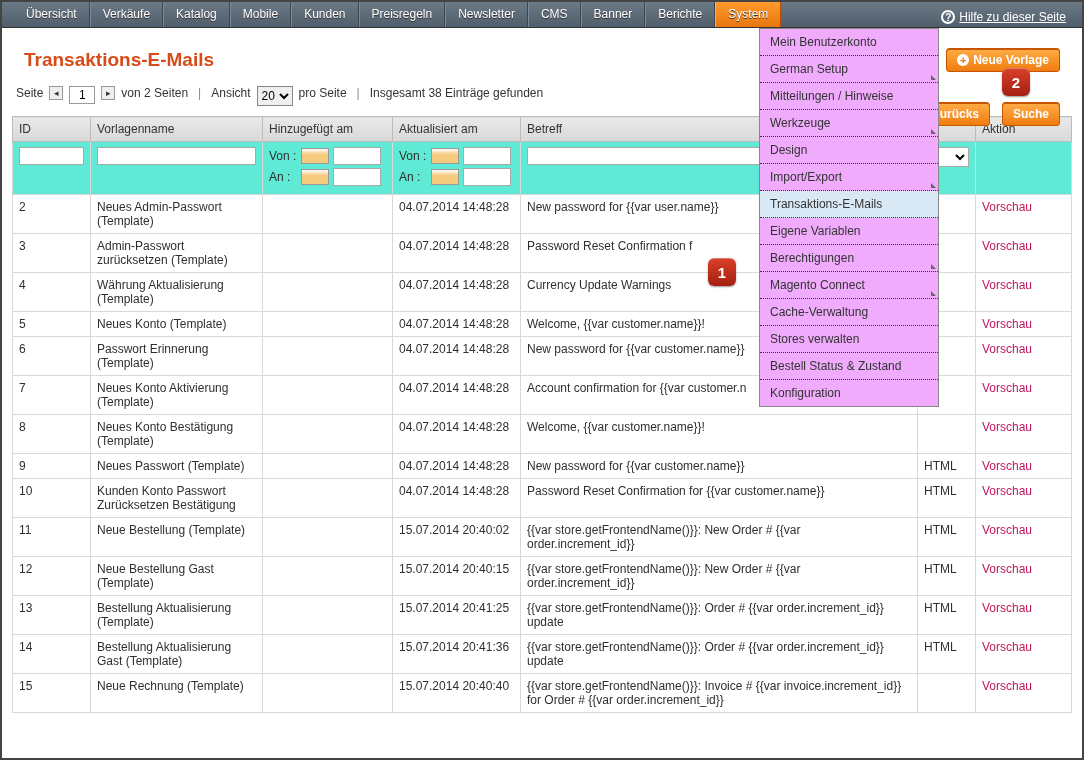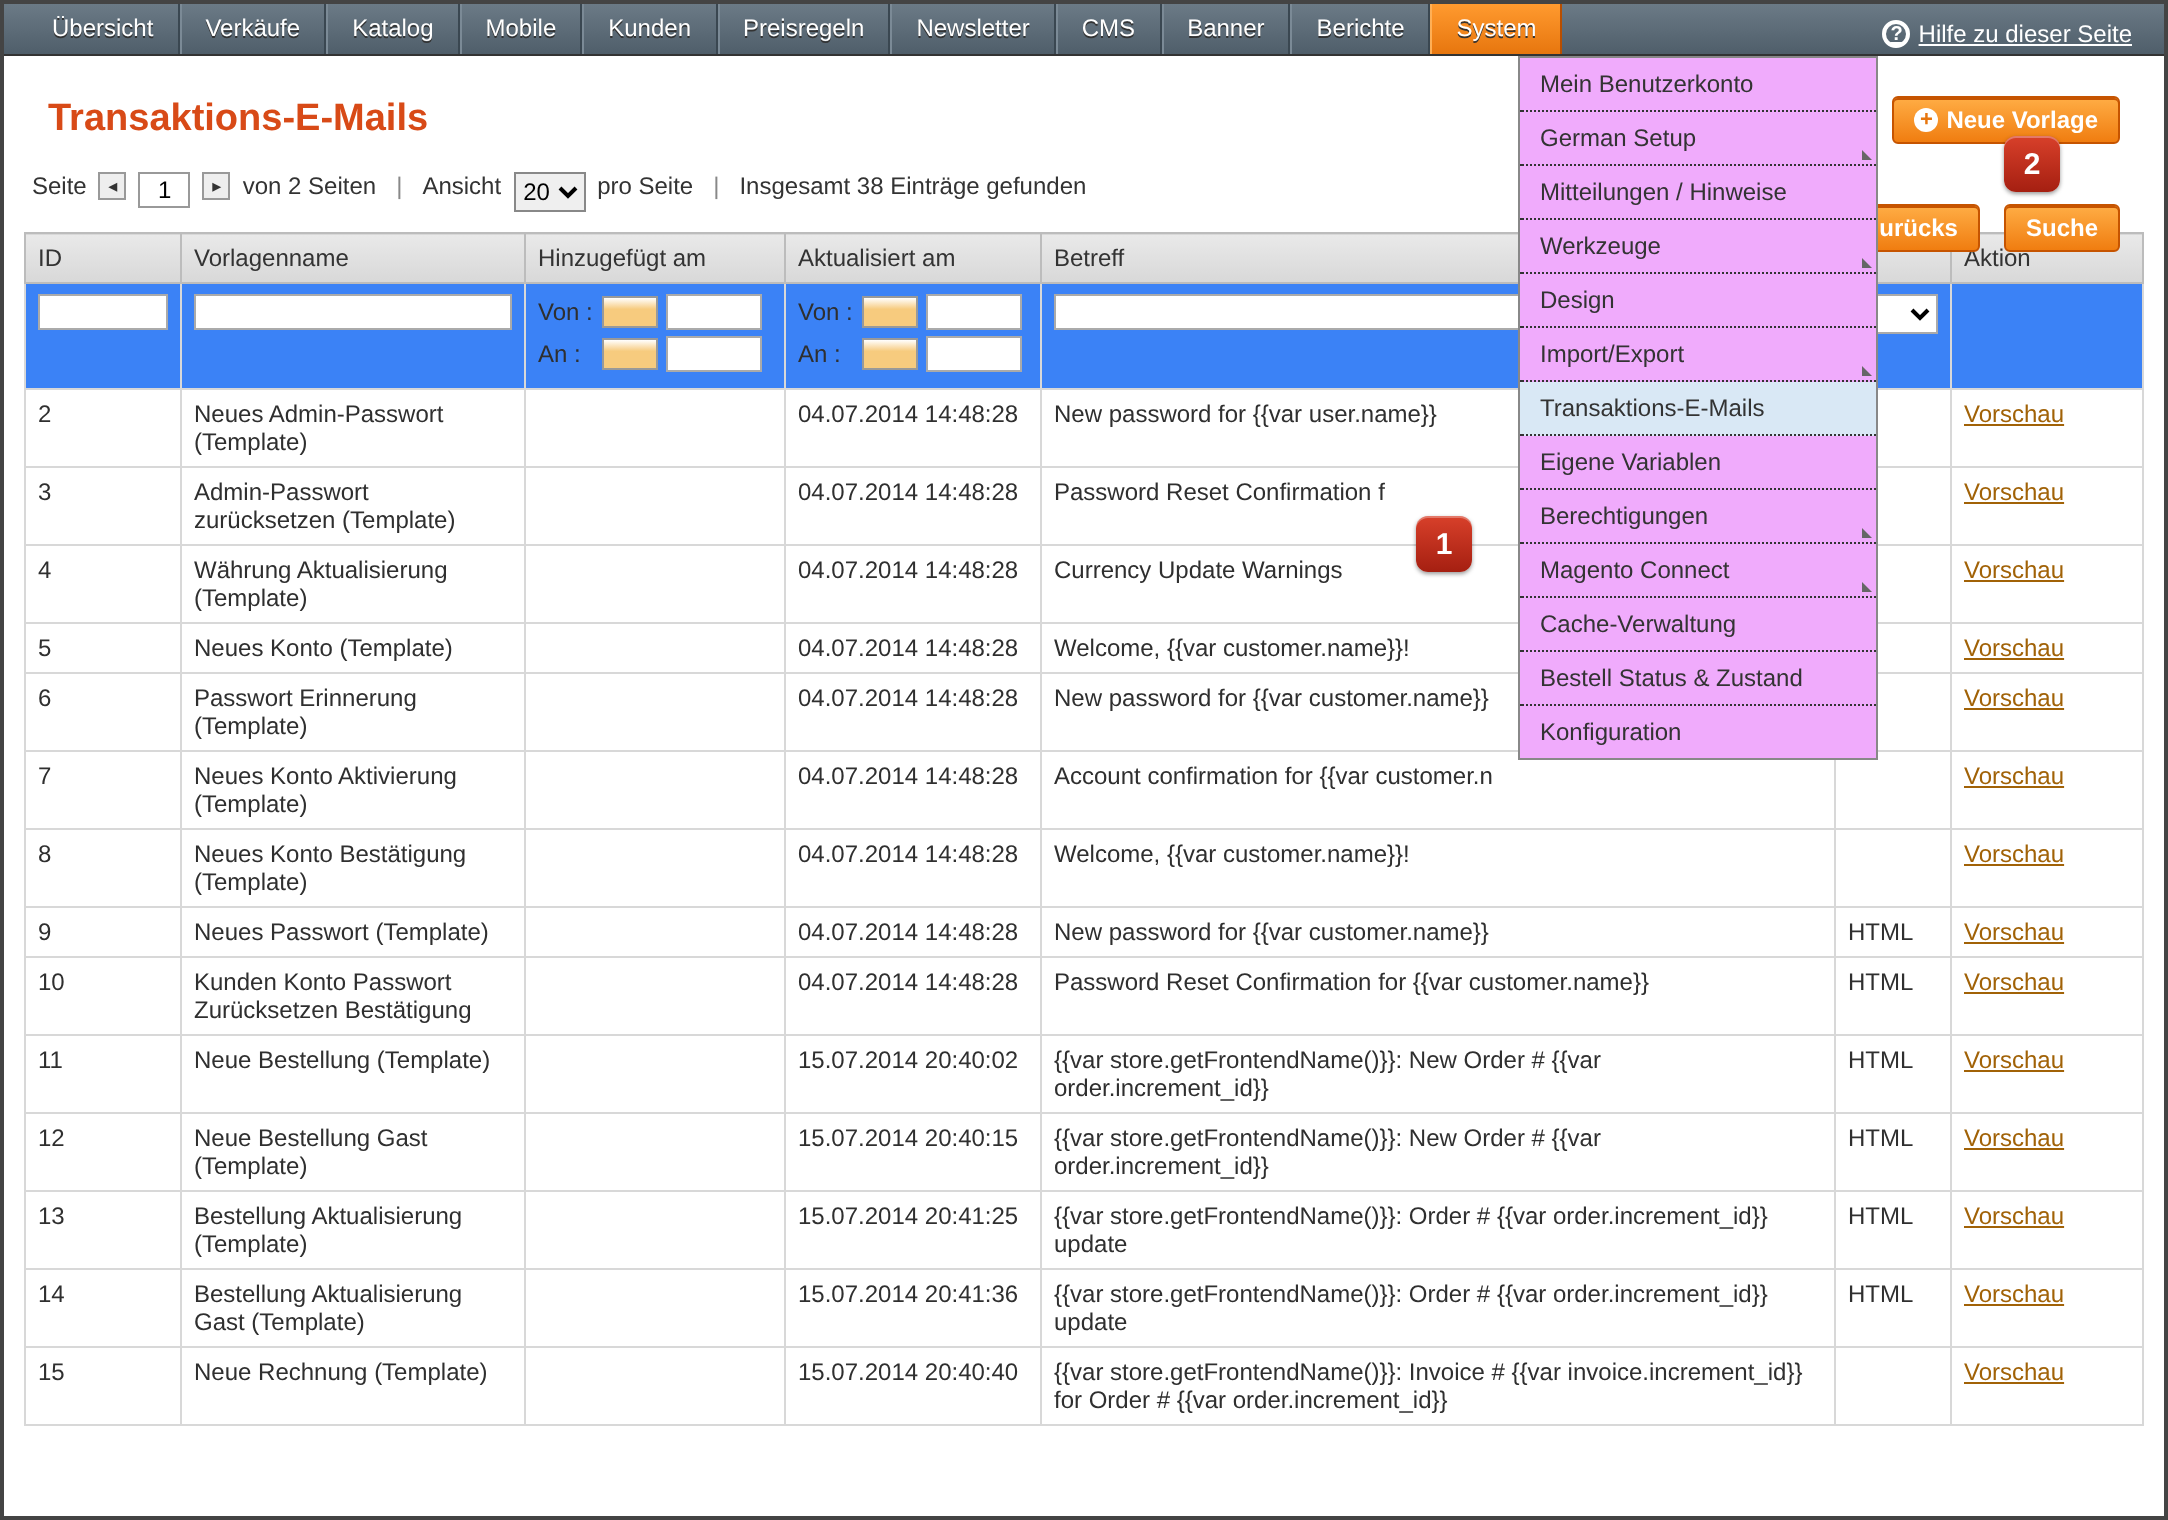--- a/index.html
+++ b/index.html
@@ -34,28 +34,28 @@
   .pager { padding: 0 14px 10px 14px; color: #333; display:flex; align-items:flex-start; gap:6px; font-size:12px;}
   .pager .box { width: 26px; height: 18px; border: 1px solid #999; text-align: center; font-size: 12px; }
   .pager .sel { height: 20px; border: 1px solid #888; font-size: 12px;}
   .pager .sep { color:#888; margin:0 4px;}
   .pager .navbtn{ width:14px;height:14px;border:1px solid #999;background:#eee;display:inline-flex;align-items:center;justify-content:center;font-size:9px;cursor:pointer;}
 
   
   table.grid { width: calc(100% - 20px); margin: 0 10px; border-collapse: collapse; table-layout: fixed; font-size: 12px; }
   table.grid th { background: linear-gradient(#e9e9e9,#d8d8d8); border: 1px solid #bcbcbc; padding: 5px 6px; text-align: left; font-weight: normal; color: #333; font-size: 12px; white-space: nowrap; overflow:hidden;}
   table.grid td { border: 1px solid #d8d8d8; padding: 5px 6px; vertical-align: top; font-size: 12px; overflow:hidden;}
-  table.grid tr.filter td { background: #3b82f6; }
+  table.grid tr.filter td { background: #5eead4; }
   .filter-input { width: 100%; border: 1px solid #aaa; height: 18px; font-size: 11px; padding: 0 3px; }
   .date-row { display:flex; align-items:center; gap:4px; margin-bottom:3px;}
   .date-row span{ width:28px;}
   .cal-icon { width:16px; height:16px; display:inline-block; border:1px solid #999; background:linear-gradient(#fff,#f7cb7e 40%,#f7cb7e);} 
   .date-input{ width:48px; height:18px; border:1px solid #aaa;}
   .select-fake { width:100%; height:20px; border:1px solid #aaa; background:#fff;}
-  a.act { color:#a16207; text-decoration:underline; cursor:pointer;}
+  a.act { color:#be185d; cursor:pointer;}
 
   
   .callout { position:absolute; width:28px; height:28px; border-radius:6px; background:linear-gradient(#d8402a,#a51f11); color:#fff; font-weight:bold; font-size:15px; display:flex; align-items:center; justify-content:center; box-shadow:0 1px 2px rgba(0,0,0,.4), inset 0 1px 0 rgba(255,255,255,.3); z-index:60;}
 
   
   col.c-id{width:78px;} col.c-name{width:172px;} col.c-add{width:130px;} col.c-upd{width:128px;}
   col.c-subj{width:auto;} col.c-type{width:58px;} col.c-act{width:96px;}
 </style>
 </head>
 <body>
@@ -86,20 +86,21 @@
       <div class="item sub">German Setup</div>
       <div class="item">Mitteilungen / Hinweise</div>
       <div class="item sub">Werkzeuge</div>
       <div class="item">Design</div>
       <div class="item sub">Import/Export</div>
       <div class="item hover">Transaktions-E-Mails</div>
       <div class="item">Eigene Variablen</div>
       <div class="item sub">Berechtigungen</div>
       <div class="item sub">Magento Connect</div>
       <div class="item">Cache-Verwaltung</div>
+      <div class="item">Stores verwalten</div>
       <div class="item">Bestell Status &amp; Zustand</div>
       <div class="item">Konfiguration</div>
     </div>
 
   <div class="page-head">
     <div class="page-title">Transaktions-E-Mails</div>
     <button class="btn-orange">
       <span class="plus-circle">+</span>
       <span>Neue Vorlage</span>
     </button>

